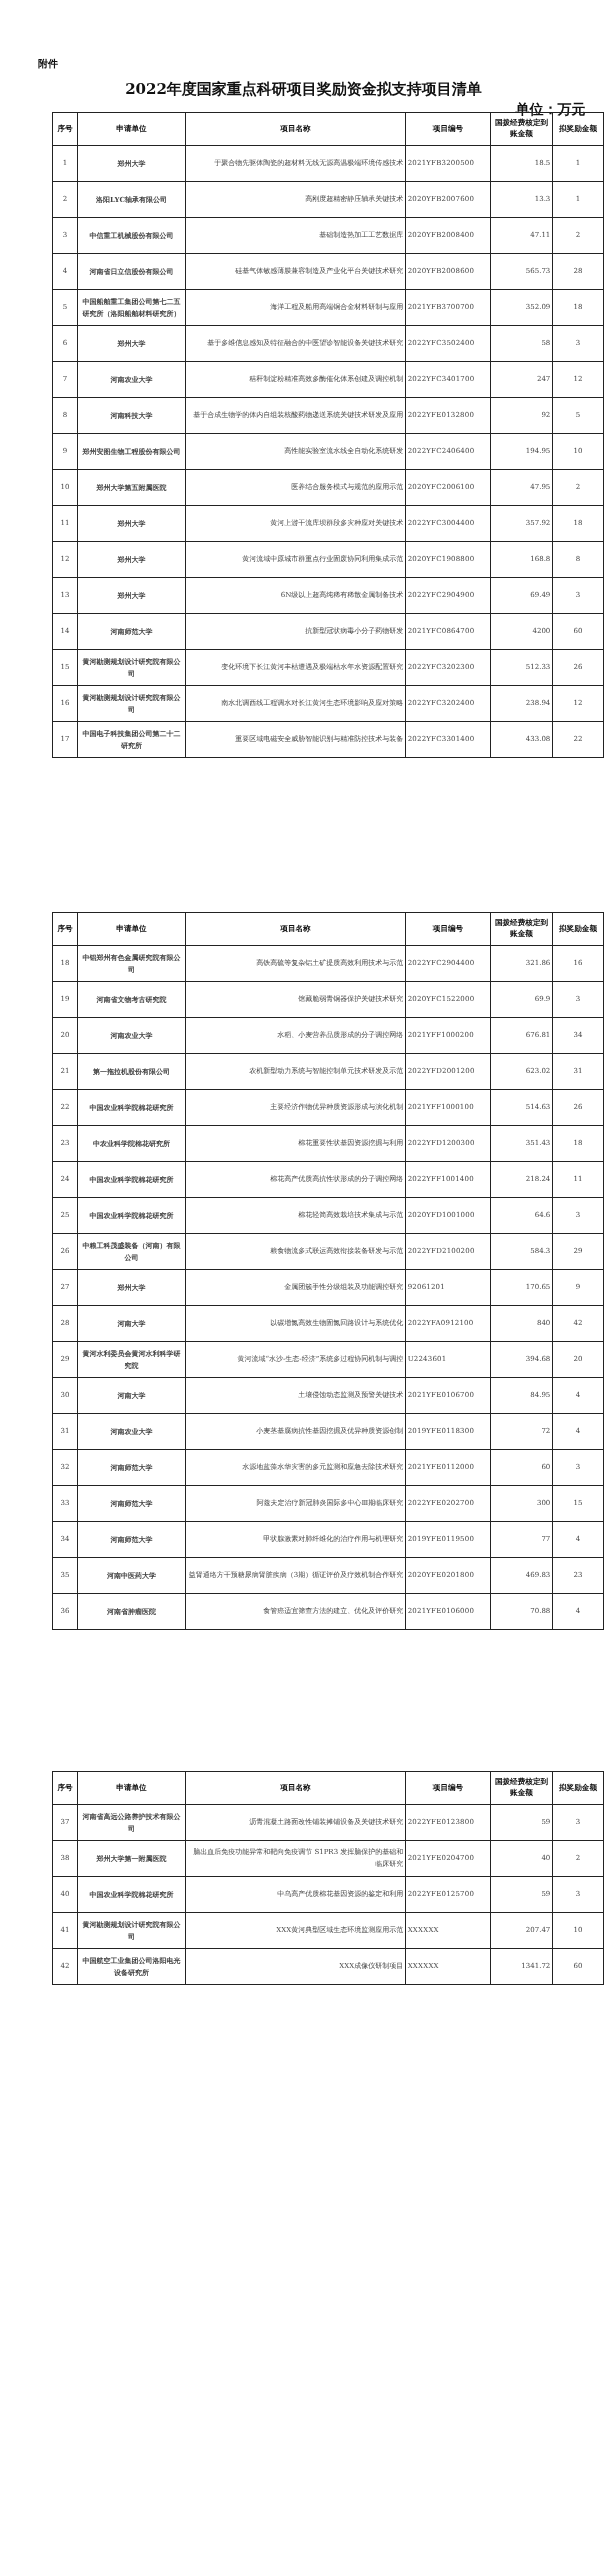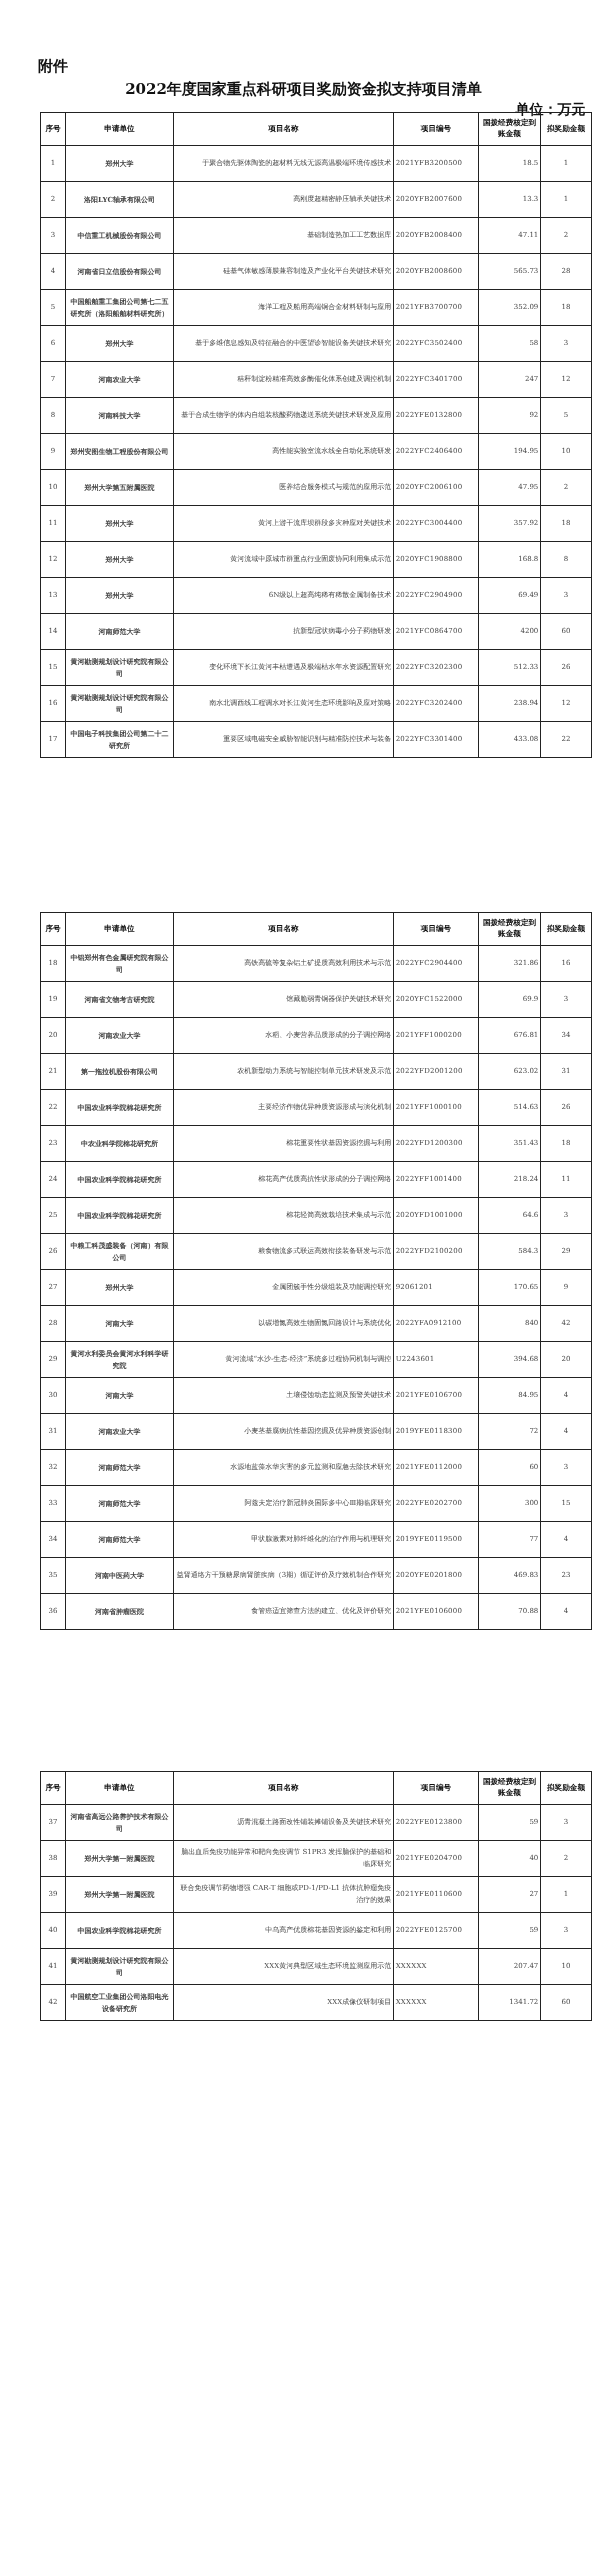--- a/index.html
+++ b/index.html
@@ -3,34 +3,34 @@
 <meta charset="utf-8">
 <style>
   html, body { margin: 0; padding: 0; background: #ffffff; }
   body {
     width: 607px; height: 2576px; position: relative; overflow: hidden;
     font-family: "DejaVu Serif", "Liberation Serif", serif; color: #222;
   }
   .attach {
     position: absolute; left: 38px; top: 57px;
     font-family: Liberation Serif, serif;
-    font-size: 15px; font-weight: bold; color: #111;
+    font-size: 10px; font-weight: bold; color: #111;
   }
   .doc-title {
     position: absolute; left: 0; width: 607px; top: 80px; text-align: center;
     font-family: "DejaVu Serif", "Liberation Serif", serif;
     font-size: 15px; font-weight: bold; color: #111; letter-spacing: 0px;
   }
   .unit {
     position: absolute; right: 21.4px; top: 101px;
     font-family: "DejaVu Sans", "Liberation Sans", sans-serif;
     font-size: 14px; font-weight: bold; color: #111;
   }
   table.grid {
-    position: absolute; left: 40px; width: 551px;
+    position: absolute; left: 52px; width: 551px;
     border-collapse: collapse; table-layout: fixed;
     border: 1.1px solid #222;
   }
   table.grid th, table.grid td {
     border: 0.9px solid #222; padding: 0 1.7px; overflow: hidden;
   }
   table.grid th {
     height: 32px;
     font-family: "DejaVu Sans", "Liberation Sans", sans-serif;
     font-size: 7.6px; font-weight: bold; color: #111; text-align: center;
@@ -418,28 +418,20 @@
       </tr>
       <tr>
         <td class="c-no">38</td>
         <td class="c-unit">郑州大学第一附属医院</td>
         <td class="c-name">脑出血后免疫功能异常和靶向免疫调节 S1PR3 发挥脑保护的基础和临床研究</td>
         <td class="c-code">2021YFE0204700</td>
         <td class="c-amt">40</td>
         <td class="c-award">2</td>
       </tr>
       <tr>
-        <td class="c-no">39</td>
-        <td class="c-unit">郑州大学第一附属医院</td>
-        <td class="c-name">联合免疫调节药物增强 CAR-T 细胞或PD-1/PD-L1 抗体抗肿瘤免疫治疗的效果</td>
-        <td class="c-code">2021YFE0110600</td>
-        <td class="c-amt">27</td>
-        <td class="c-award">1</td>
-      </tr>
-      <tr>
         <td class="c-no">40</td>
         <td class="c-unit">中国农业科学院棉花研究所</td>
         <td class="c-name">中乌高产优质棉花基因资源的鉴定和利用</td>
         <td class="c-code">2022YFE0125700</td>
         <td class="c-amt">59</td>
         <td class="c-award">3</td>
       </tr>
       <tr>
         <td class="c-no">41</td>
         <td class="c-unit">黄河勘测规划设计研究院有限公司</td>

